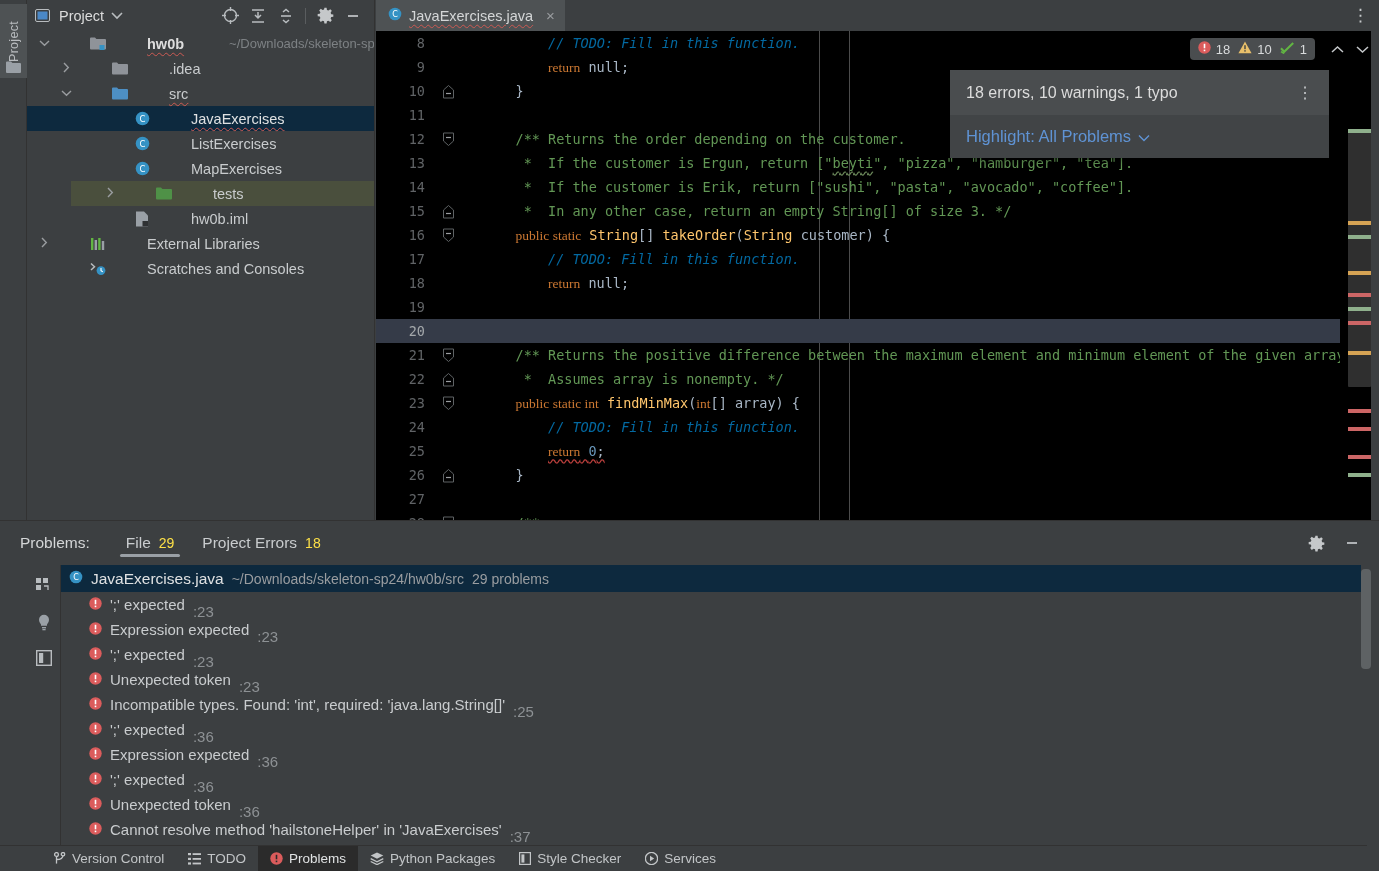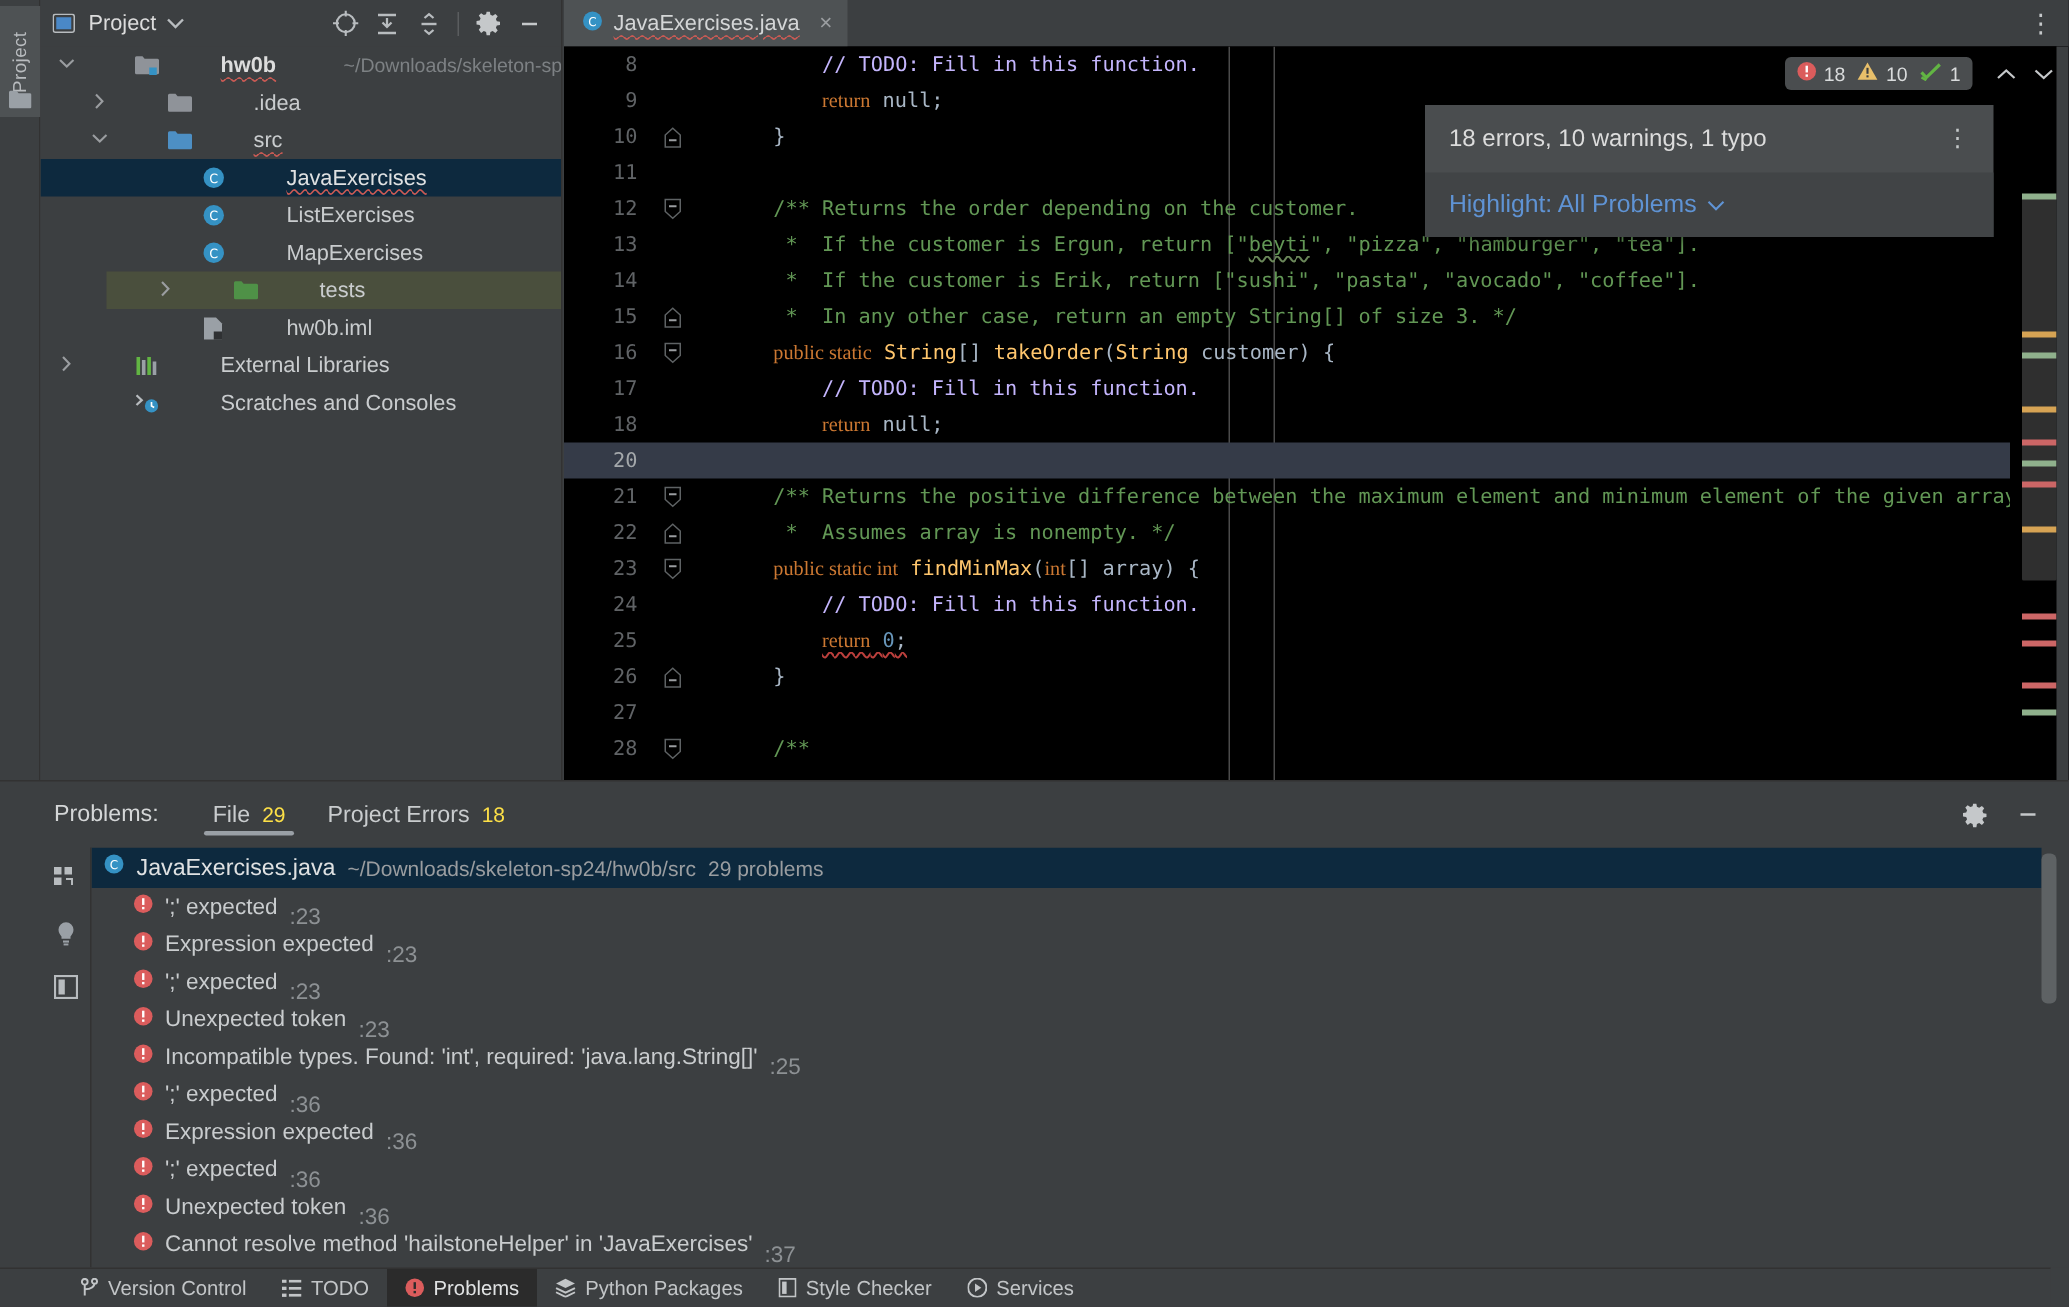--- a/index.html
+++ b/index.html
@@ -91,21 +91,21 @@
   .ln.cur .gutter { color: #a4a8ab; }
   .foldcol { width: 30px; flex: none; position: relative; display:flex; align-items:center; justify-content:center; }
   .codetext { padding-left: 20px; color: #a9b7c6; }
 
   
   .rail { position: absolute; top: 0; bottom: 0; width: 1px; background: #4b4b4b; }
   .rail1 { left: 443px; }
   .rail2 { left: 473px; }
 
   
-  .c-com  { color: #c4b5fd; }
+  .c-com  { color: #0369a1; font-style: italic; }
   .c-kw   { color: #cc7832; font-family: Liberation Serif, serif; }
   .c-num  { color: #6897bb; }
   .c-type { color: #ffc66d; }
   .c-meth { color: #ffc66d; }
   .c-doc  { color: #629755; }
   .c-txt  { color: #a9b7c6; }
   .err-underline {
     text-decoration: underline; text-decoration-style: wavy;
     text-decoration-color: #bc3f3c; text-underline-offset: 3px;
   }
@@ -137,21 +137,21 @@
   .stripe { position: absolute; right: 0; top: 31px; bottom: 0; width: 39px; background: #000; }
   .stripe .thumb { position: absolute; left: 8px; width: 23px; background: #2f2f2f; border-radius: 1px; }
   .mk { position: absolute; left: 8px; width: 23px; height: 4px; }
   .scrollpad { position: absolute; right: 0; top: 31px; bottom: 0; width: 8px; background: #3c3f41; }
 
   
   .problems {
     position: absolute; left: 0; top: 520px; right: 0; height: 325px;
     background: #3c3f41; border-top: 1px solid #323232;
   }
-  .pb-header { height: 44px; display: flex; align-items: center; padding-left: 36px; gap: 0; }
+  .pb-header { height: 44px; display: flex; align-items: center; padding-left: 20px; gap: 0; }
   .pb-title { color: #d4d6d7; font-size: 15.5px; margin-right: 22px; }
   .pb-tab {
     display: flex; align-items: baseline; gap: 8px; padding: 0 14px; height: 44px;
     color: #c9ccce; font-size: 15.5px; position: relative; line-height: 44px;
   }
   .pb-tab .cnt { color: #fde047; font-size: 14px; }
   .pb-tab.active::after {
     content: ""; position: absolute; left: 8px; right: 8px; bottom: 8px; height: 3px;
     background: #9aa0a6; border-radius: 2px;
   }
@@ -430,20 +430,21 @@
           <div class="ln"><span class="gutter">15</span><span class="foldcol"><svg width="13" height="15" viewBox="0 0 13 15">
                 <path d="M1.5 14h10V6l-5-4.5L1.5 6z" fill="#000" stroke="#5e6264" stroke-width="1"></path>
                 <path d="M4 9.5h5" stroke="#9a9da0" stroke-width="1.2"></path>
               </svg></span><span class="codetext"><span class="c-doc">     *  In any other case, return an empty String[] of size 3. */</span></span></div>
           <div class="ln"><span class="gutter">16</span><span class="foldcol"><svg width="13" height="15" viewBox="0 0 13 15">
                 <path d="M1.5 1h10v8l-5 4.5L1.5 9z" fill="#000" stroke="#5e6264" stroke-width="1"></path>
                 <path d="M4 5.5h5" stroke="#9a9da0" stroke-width="1.2"></path>
               </svg></span><span class="codetext"><span class="c-txt">    </span><span class="c-kw">public static</span><span class="c-txt"> </span><span class="c-type">String</span><span class="c-txt">[] </span><span class="c-meth">takeOrder</span><span class="c-txt">(</span><span class="c-type">String</span><span class="c-txt"> customer) {</span></span></div>
           <div class="ln"><span class="gutter">17</span><span class="foldcol"></span><span class="codetext"><span class="c-txt">        </span><span class="c-com">// TODO: Fill in this function.</span></span></div>
           <div class="ln"><span class="gutter">18</span><span class="foldcol"></span><span class="codetext"><span class="c-txt">        </span><span class="c-kw">return</span><span class="c-txt"> null;</span></span></div>
+          <div class="ln"><span class="gutter">19</span><span class="foldcol"></span><span class="codetext"></span></div>
           <div class="ln cur"><span class="gutter">20</span><span class="foldcol"></span><span class="codetext"></span></div>
           <div class="ln"><span class="gutter">21</span><span class="foldcol"><svg width="13" height="15" viewBox="0 0 13 15">
                 <path d="M1.5 1h10v8l-5 4.5L1.5 9z" fill="#000" stroke="#5e6264" stroke-width="1"></path>
                 <path d="M4 5.5h5" stroke="#9a9da0" stroke-width="1.2"></path>
               </svg></span><span class="codetext"><span class="c-doc">    /** Returns the positive difference between the maximum element and minimum element of the given array.</span></span></div>
           <div class="ln"><span class="gutter">22</span><span class="foldcol"><svg width="13" height="15" viewBox="0 0 13 15">
                 <path d="M1.5 14h10V6l-5-4.5L1.5 6z" fill="#000" stroke="#5e6264" stroke-width="1"></path>
                 <path d="M4 9.5h5" stroke="#9a9da0" stroke-width="1.2"></path>
               </svg></span><span class="codetext"><span class="c-doc">     *  Assumes array is nonempty. */</span></span></div>
           <div class="ln"><span class="gutter">23</span><span class="foldcol"><svg width="13" height="15" viewBox="0 0 13 15">

